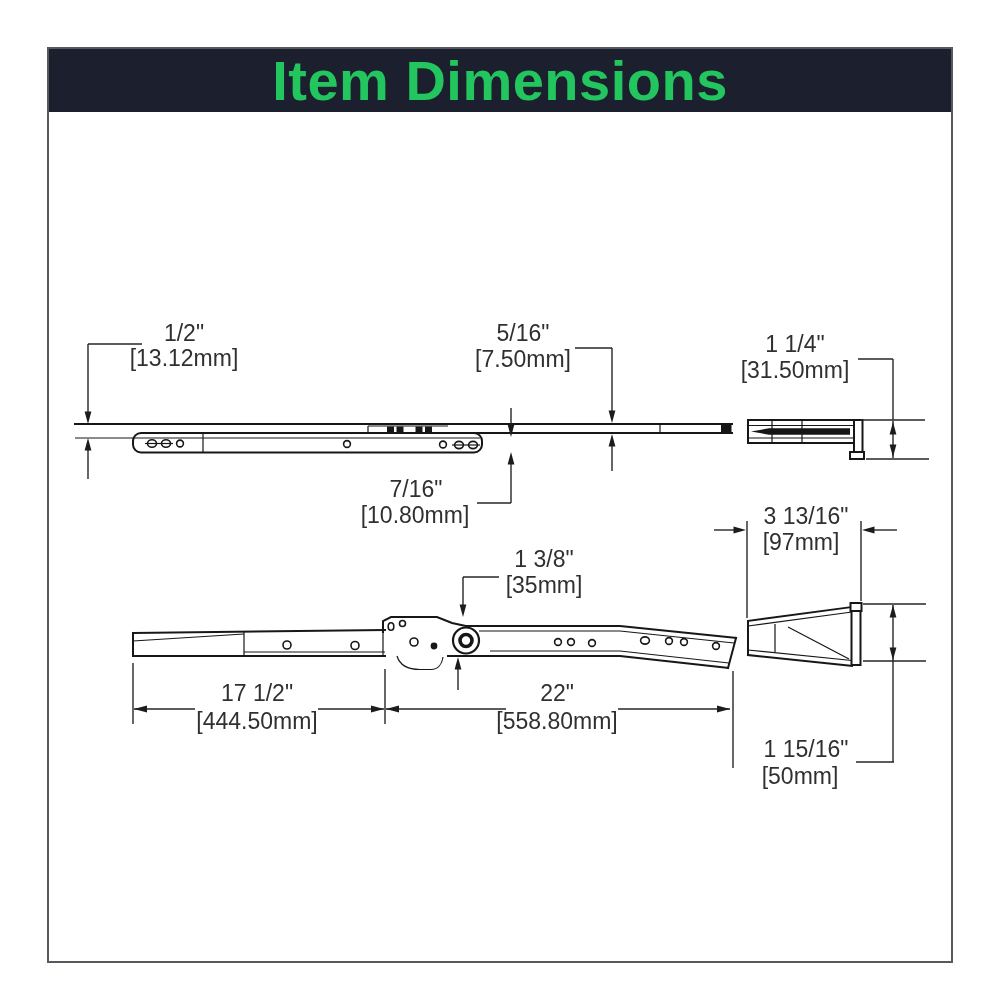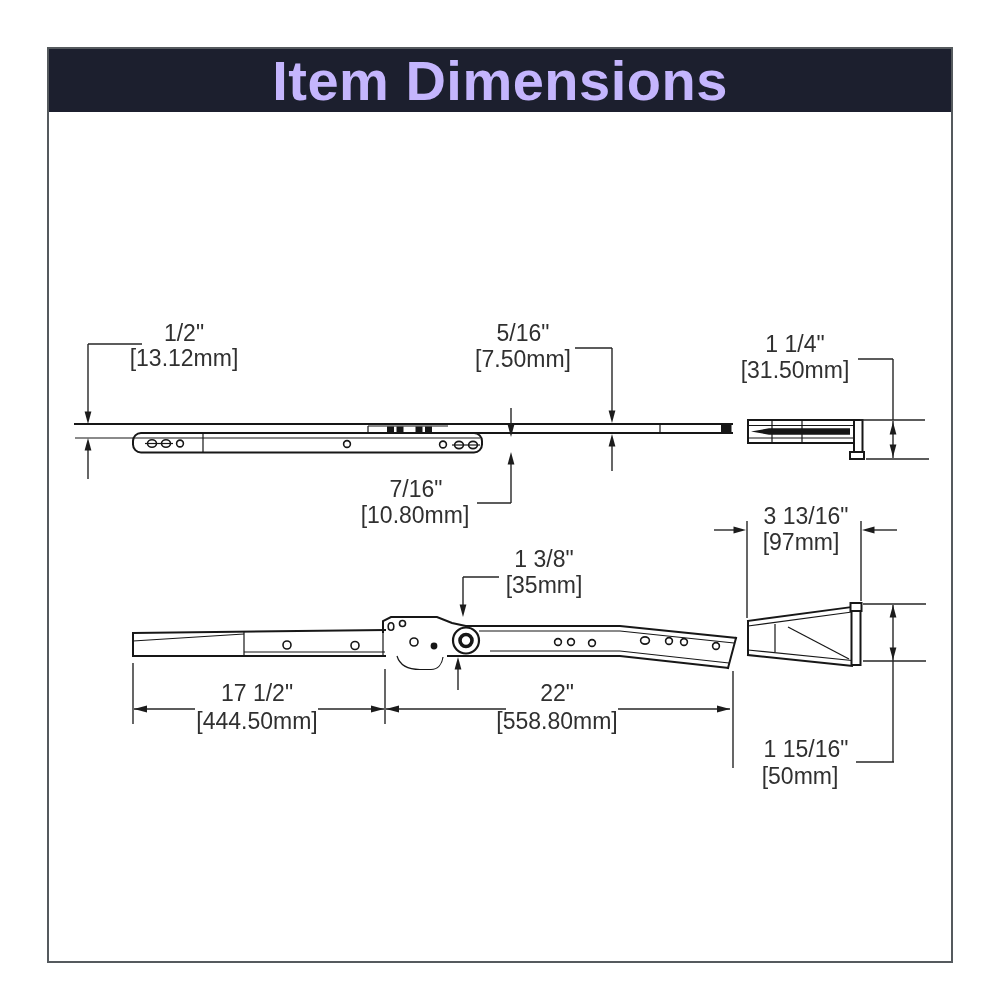--- a/index.html
+++ b/index.html
@@ -9,21 +9,21 @@
   }
   .frame{
     position:absolute;left:47px;top:47px;width:906px;height:916px;
     border:2px solid #555a5e;box-sizing:border-box;background:#ffffff;
   }
   .header{
     position:absolute;left:0;top:0;right:0;height:63px;
     background:#1c1f2e;display:flex;align-items:center;justify-content:center;
   }
   .title{
-    font-size:56px;font-weight:bold;color:#c4b5fd;letter-spacing:.5px;line-height:1;
+    font-size:56px;font-weight:bold;color:#22c55e;letter-spacing:.5px;line-height:1;
   }
   svg.drawing{position:absolute;left:0;top:0;width:1000px;height:1000px;}
   
   .p  {stroke:#171717;stroke-width:2;fill:none;stroke-linecap:square;}
   .pw {stroke:#171717;stroke-width:2;fill:#ffffff;}
   .t  {stroke:#171717;stroke-width:1.2;fill:none;}
   .d  {stroke:#262626;stroke-width:1.4;fill:none;}
   .ah {fill:#1c1c1c;stroke:none;}
   .hole{stroke:#171717;stroke-width:1.6;fill:none;}
   .dark{fill:#161616;stroke:none;}

